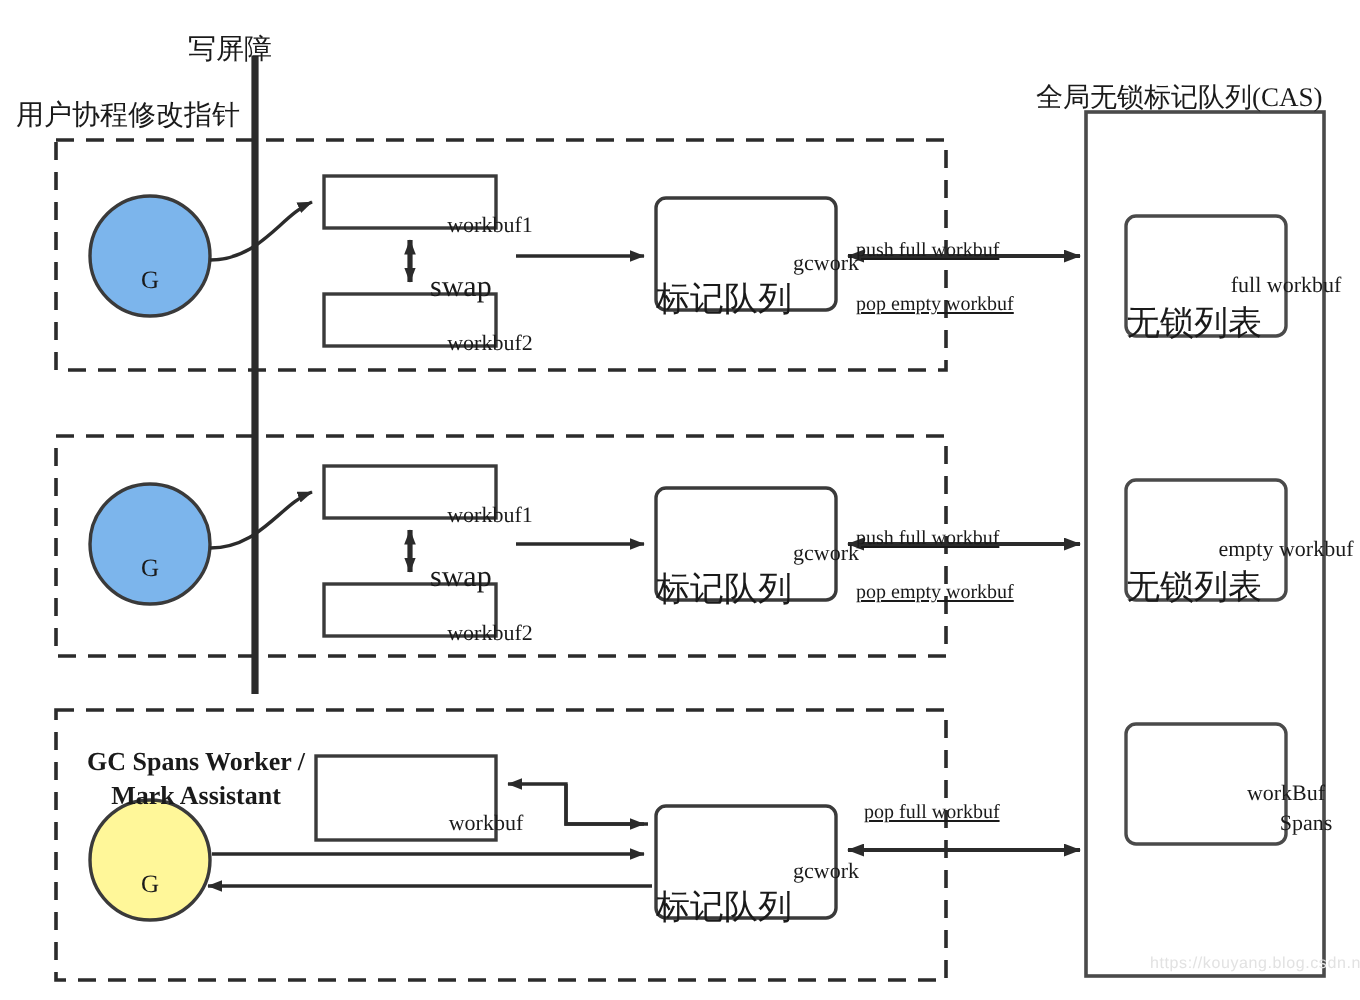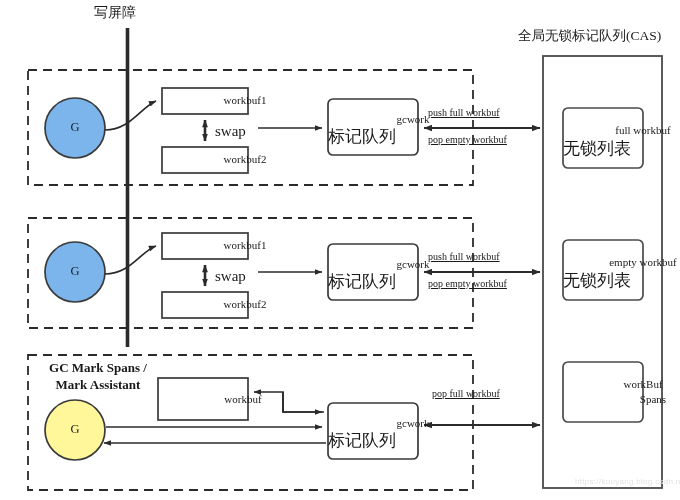--- a/index.html
+++ b/index.html
@@ -22,20 +22,21 @@
     top: 0;
     width: 680px;
     height: 500px;
     pointer-events: none;
   }
   .lbl {
     position: absolute;
     white-space: pre;
     line-height: 1.22;
     color: #1a1a1a;
+    margin-top: 13px;
   }
 
   .title-cn {
     font-size: 14px;
   }
   .barrier-title {
     font-size: 14px;
   }
   .cas-title {
     font-size: 13.5px;
@@ -148,20 +149,21 @@
 
     <line x1="106" y1="427" x2="322" y2="427" stroke="#2b2b2b" stroke-width="1.7" marker-end="url(#ah-sm)"></line>
 
     <line x1="326" y1="443" x2="104" y2="443" stroke="#2b2b2b" stroke-width="1.7" marker-end="url(#ah-sm)"></line>
 
     <line x1="424" y1="425" x2="540" y2="425" stroke="#2b2b2b" stroke-width="1.9" marker-start="url(#ah-start)" marker-end="url(#ah)"></line>
   </svg>
 
   <div class="lbl barrier-title" style="left:94px; top:4px;">写屏障</div>
 
+  <div class="lbl title-cn" style="left:8px; top:37px;">用户协程修改指针</div>
 
   <div class="lbl cas-title" style="left:518px; top:28px;">全局无锁标记队列(CAS)</div>
 
   <div class="lbl g-label" style="left:55px; top:120px; width:40px; text-align:center;">G</div>
 
   <div class="lbl box-label" style="left:162px; top:94px; width:86px;">workbuf1</div>
   <div class="lbl box-label" style="left:162px; top:153px; width:86px;">workbuf2</div>
 
   <div class="lbl swap-label" style="left:215px; top:122px;">swap</div>
 
@@ -177,21 +179,21 @@
   <div class="lbl box-label" style="left:162px; top:298px; width:86px;">workbuf2</div>
 
   <div class="lbl swap-label" style="left:215px; top:267px;">swap</div>
 
   <div class="lbl box-label" style="left:328px; top:258px; width:90px;">gcwork</div>
   <div class="lbl box-label-cn" style="left:328px; top:272px; width:90px;">标记队列</div>
 
   <div class="lbl arrow-label" style="left:428px; top:251px;">push full workbuf</div>
   <div class="lbl arrow-label" style="left:428px; top:278px;">pop empty workbuf</div>
 
-  <div class="lbl worker-label" style="left:33px; top:360px; width:130px;">GC Mark Spans /
+  <div class="lbl worker-label" style="left:33px; top:360px; width:130px;">GC Spans Worker /
 Mark Assistant</div>
 
   <div class="lbl g-label" style="left:55px; top:422px; width:40px; text-align:center;">G</div>
 
   <div class="lbl box-label" style="left:158px; top:393px; width:90px;">workbuf</div>
 
   <div class="lbl box-label" style="left:328px; top:417px; width:90px;">gcwork</div>
   <div class="lbl box-label-cn" style="left:328px; top:431px; width:90px;">标记队列</div>
 
   <div class="lbl arrow-label" style="left:432px; top:388px;">pop full workbuf</div>

